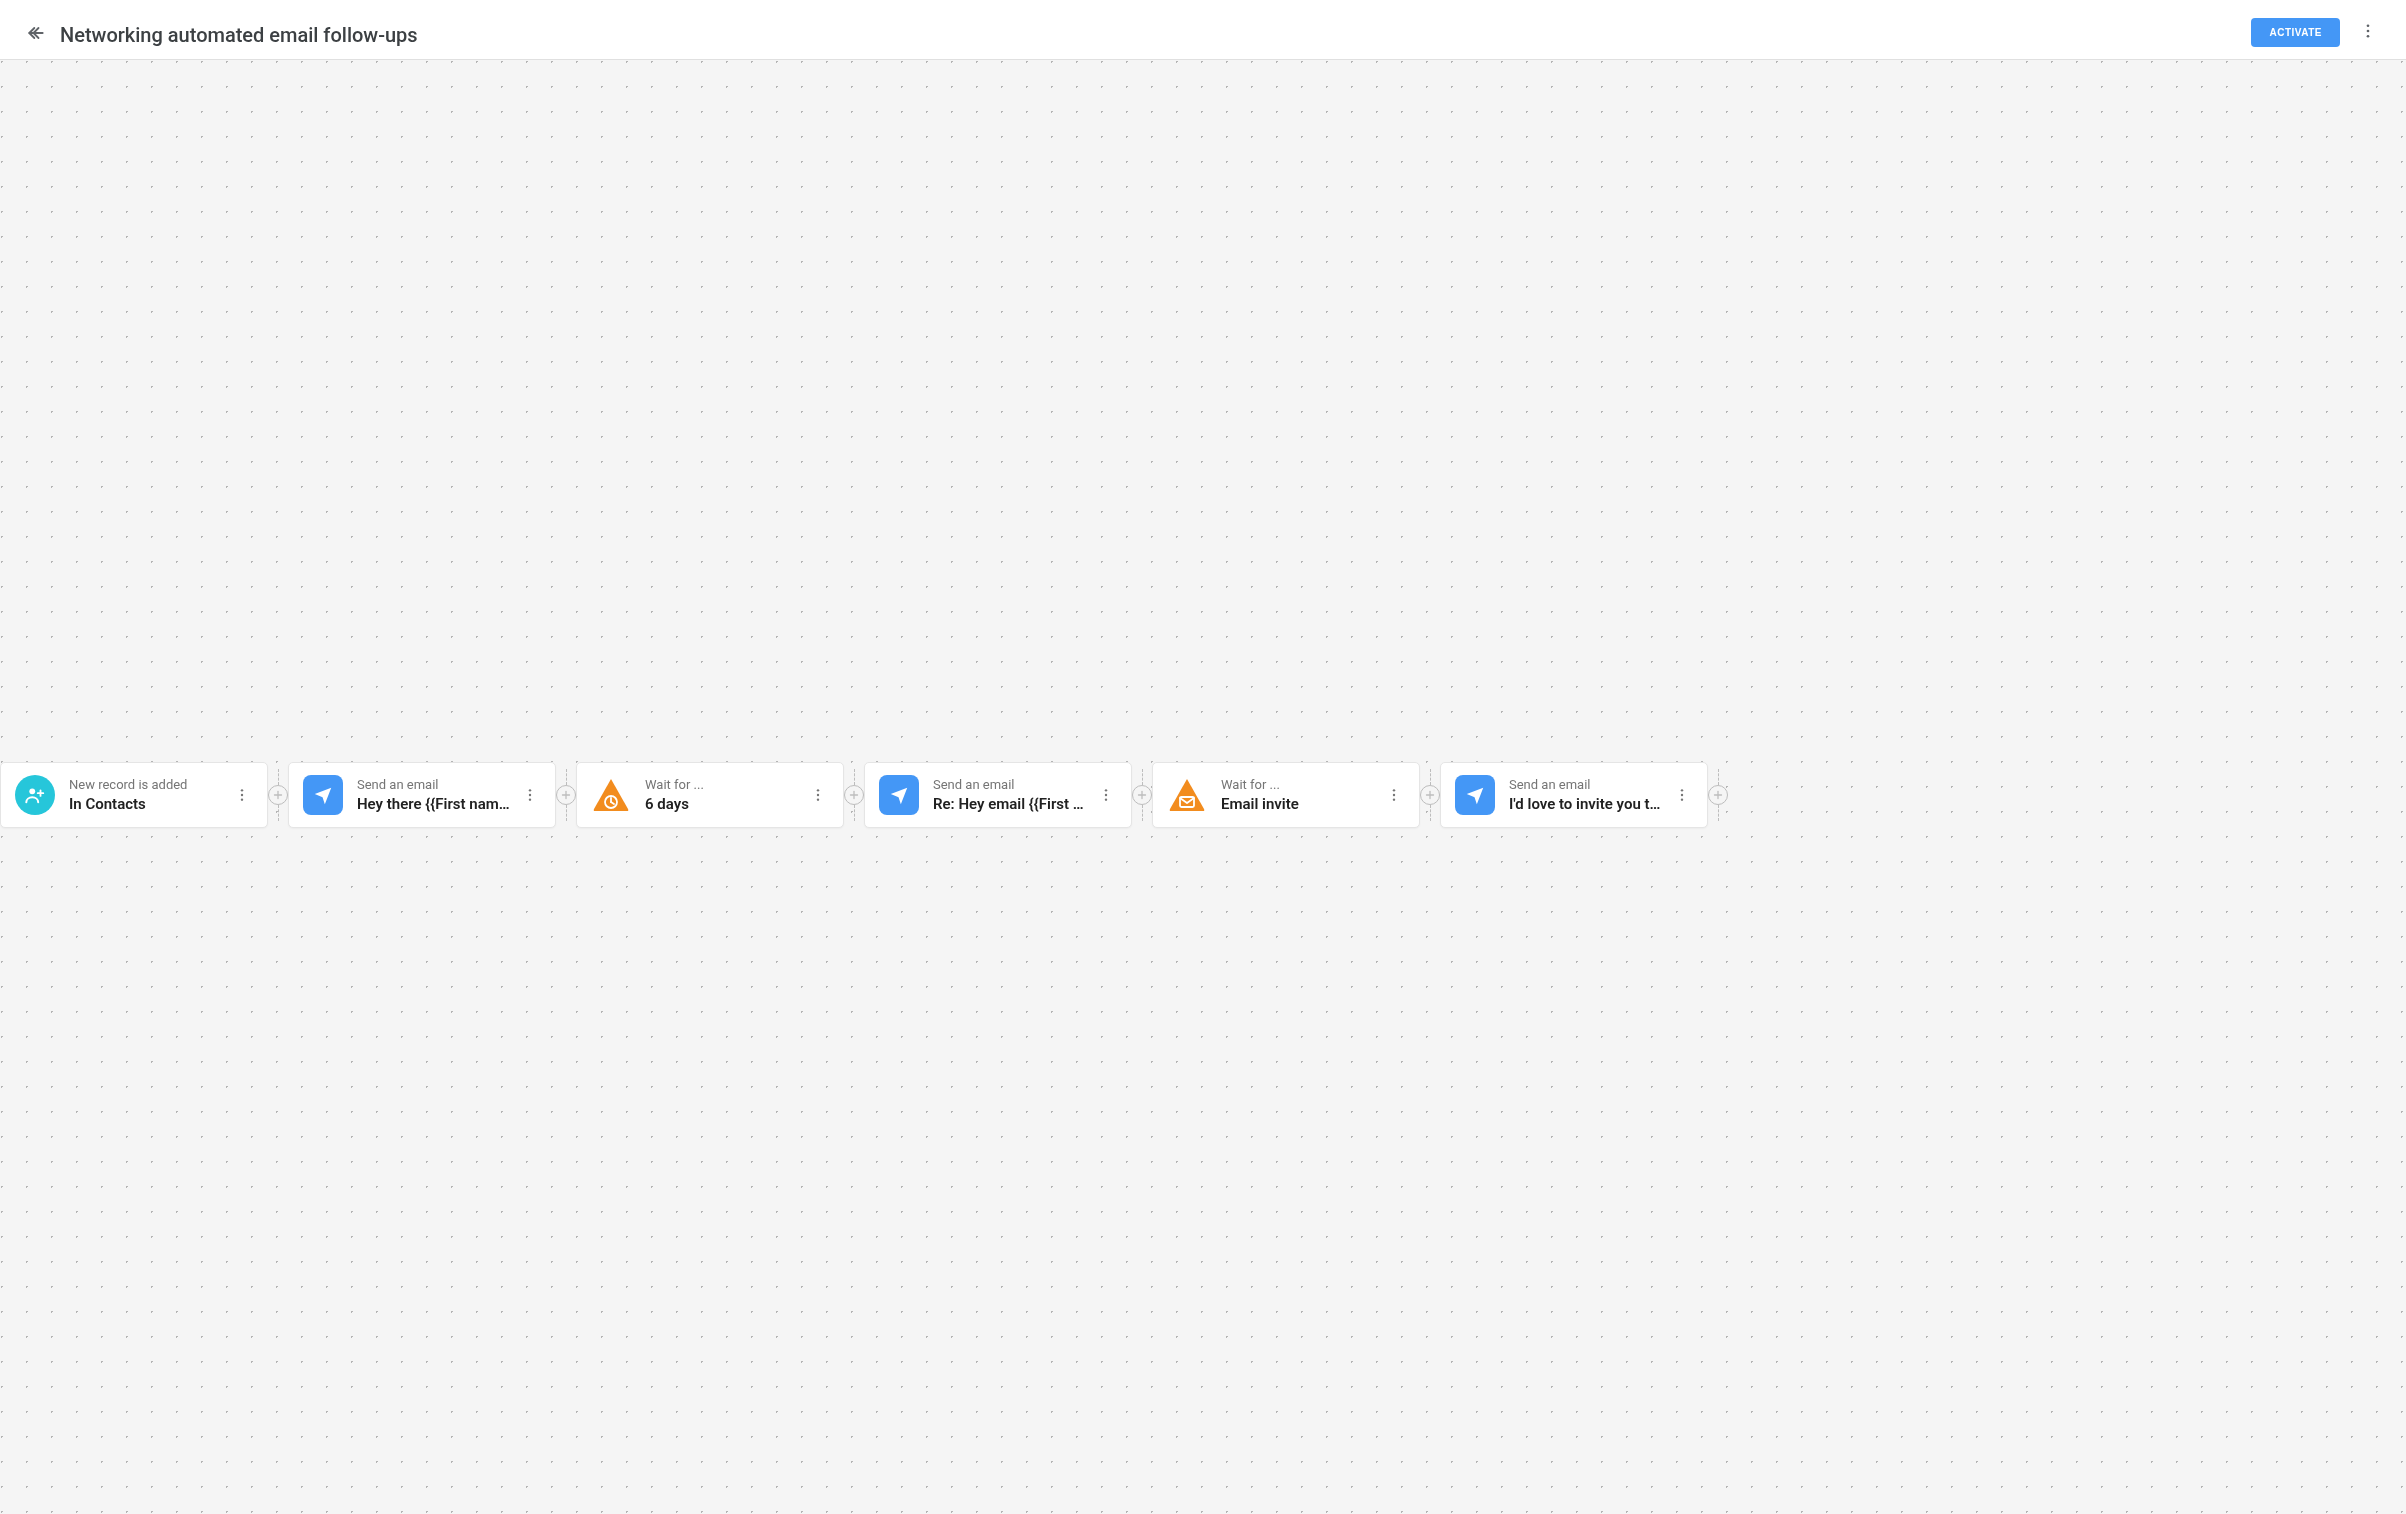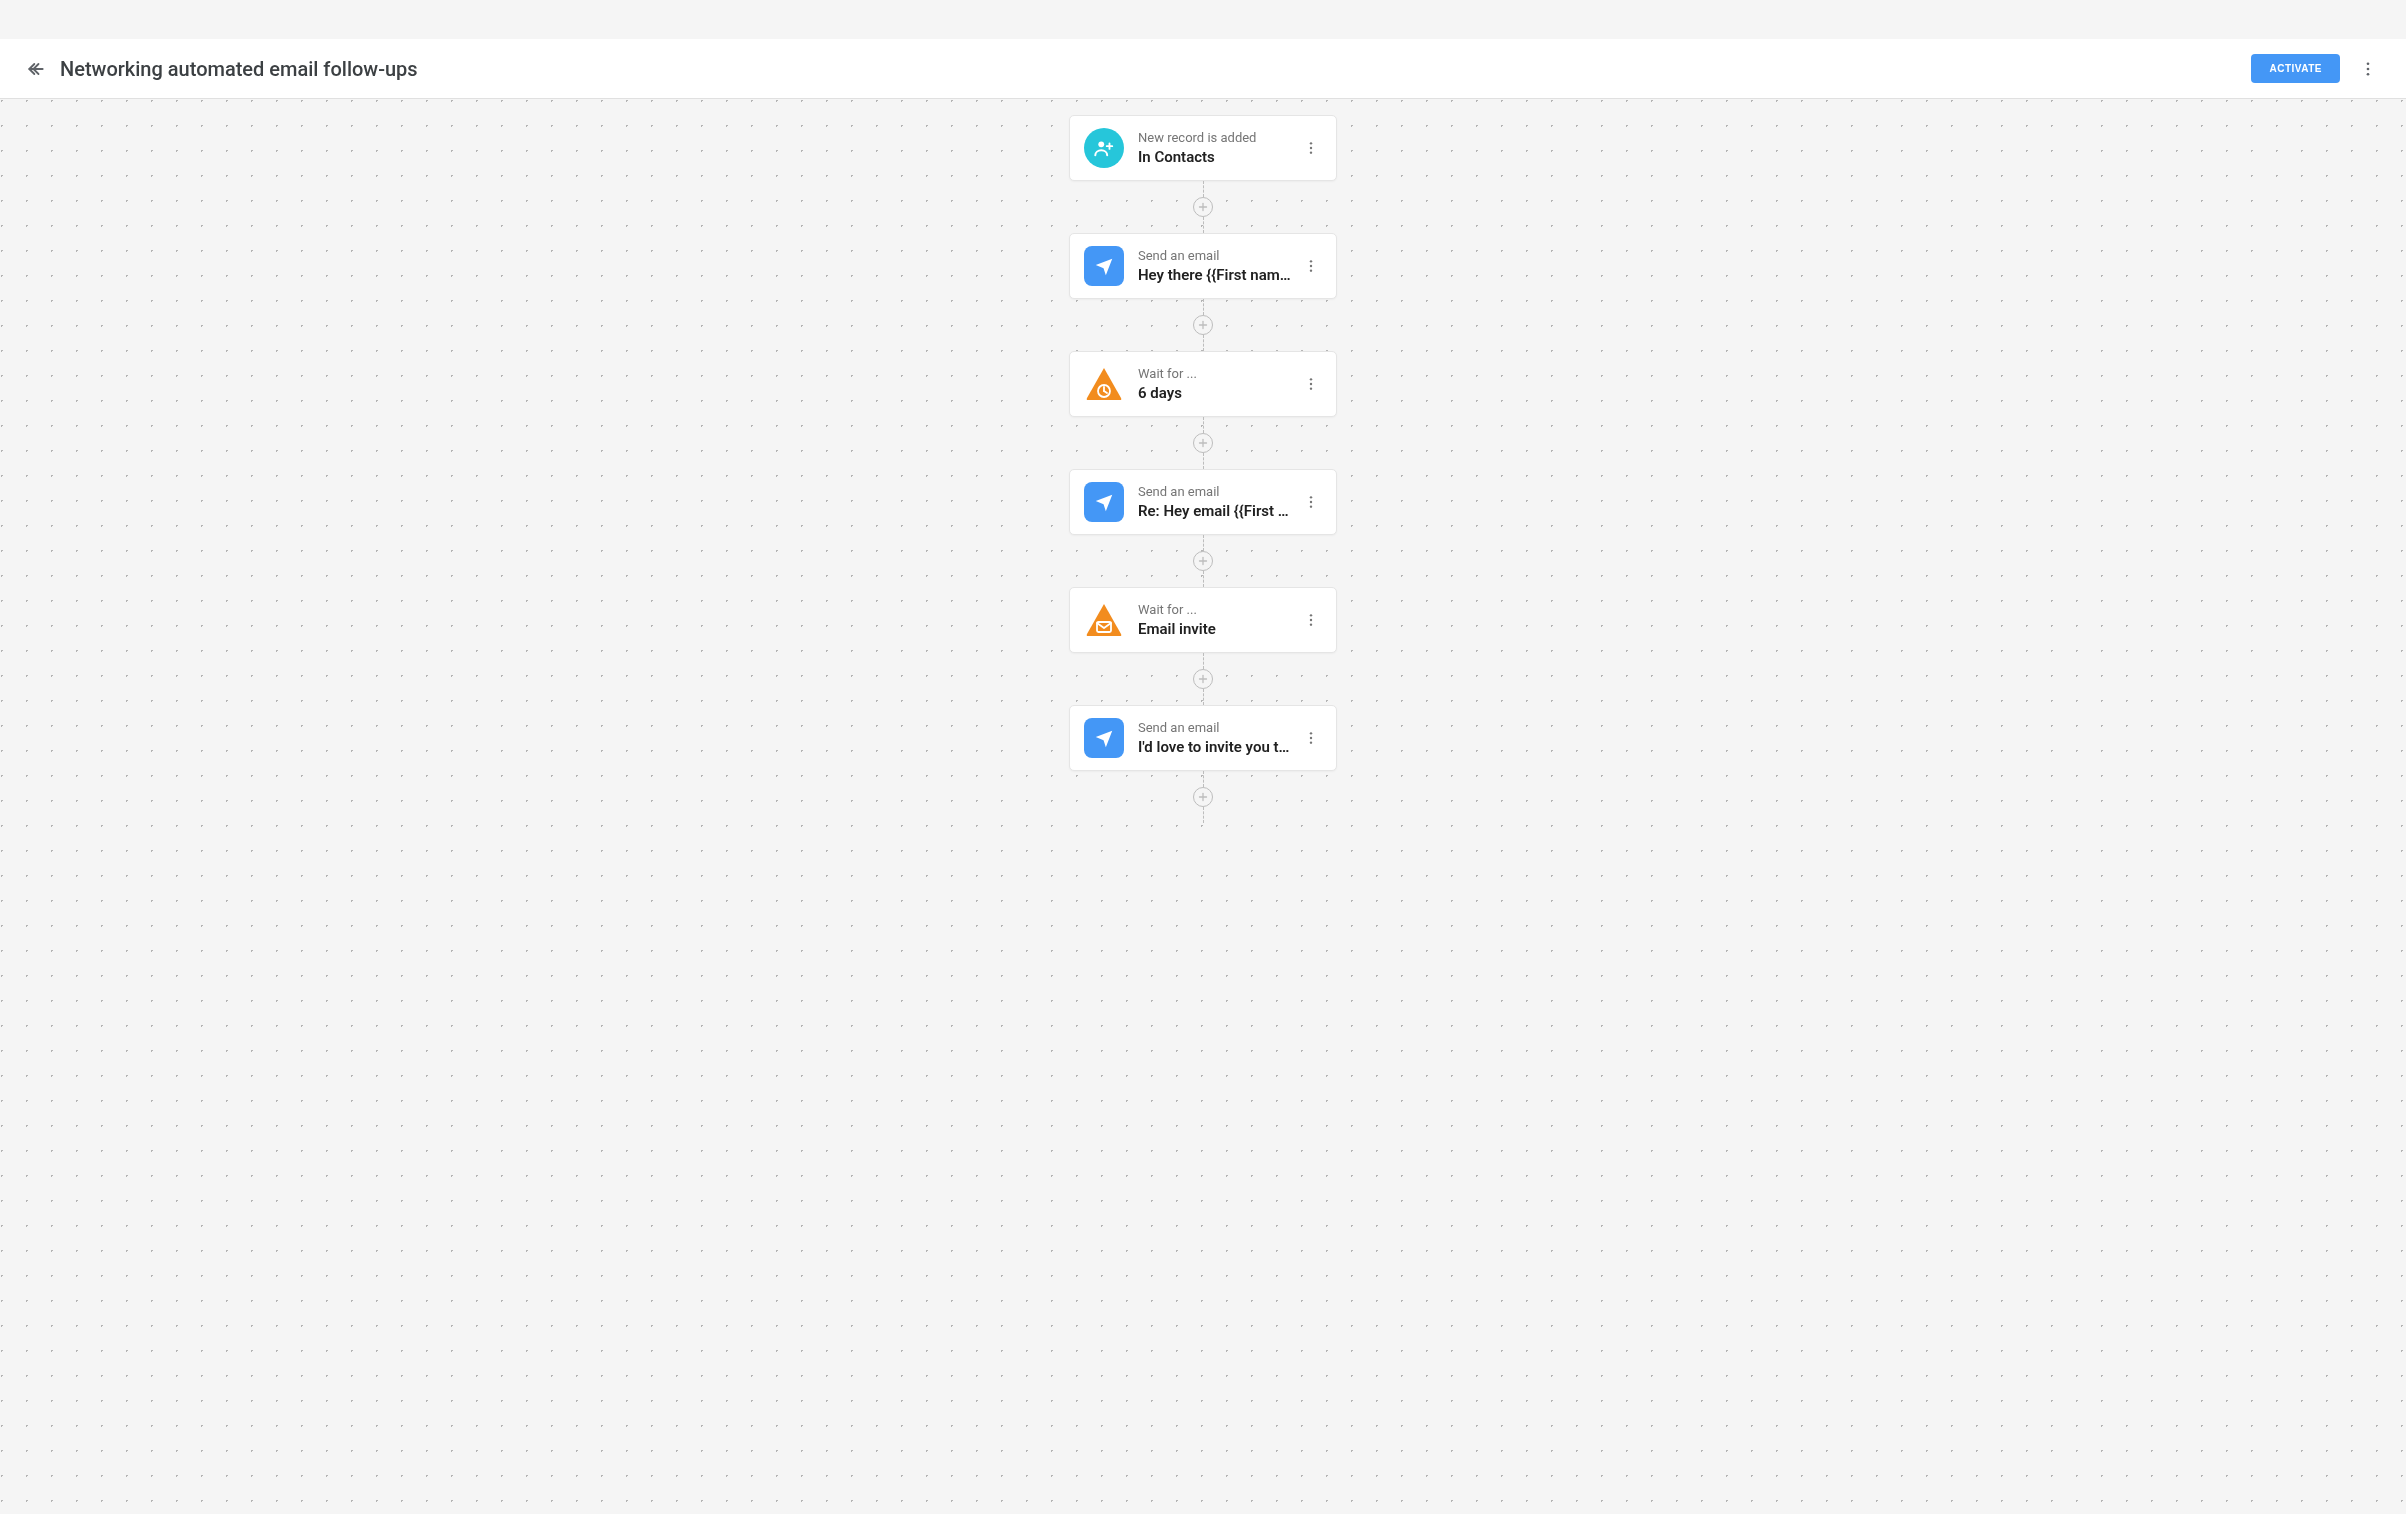--- a/index.html
+++ b/index.html
@@ -8,25 +8,24 @@
   background: #f5f5f5;
   width: 100%;
   height: 100vh;
   overflow: hidden;
 }
 .app { display: flex; flex-direction: column; height: 100vh; }
 .header {
   background: #fff;
   height: 60px;
   display: flex;
-  align-items: center;
-  padding: 0 22px;
+  align-items: flex-end;
+  padding: 12px 22px;
   border-bottom: 1px solid #e0e0e0;
   flex-shrink: 0;
-  margin-top: 39px;
 }
 .back-btn {
   width: 28px; height: 28px;
   display: flex; align-items: center; justify-content: center;
   cursor: pointer;
   margin-right: 10px;
   color: #5f6368;
 }
 .title {
   font-size: 20px;
@@ -54,21 +53,20 @@
 }
 .canvas {
   flex: 1;
   background-color: #f5f5f5;
   background-image: radial-gradient(circle, #b5b5b5 1px, transparent 1px);
   background-size: 25px 25px;
   background-position: 14px 14px;
   position: relative;
   overflow: auto;
   display: flex;
-  flex-direction: column;
   align-items: center;
   padding-top: 16px;
 }
 .node {
   background: #fff;
   width: 268px;
   height: 66px;
   border-radius: 5px;
   border: 1px solid #e5e5e5;
   box-shadow: 0 1px 2px rgba(0,0,0,0.04);

